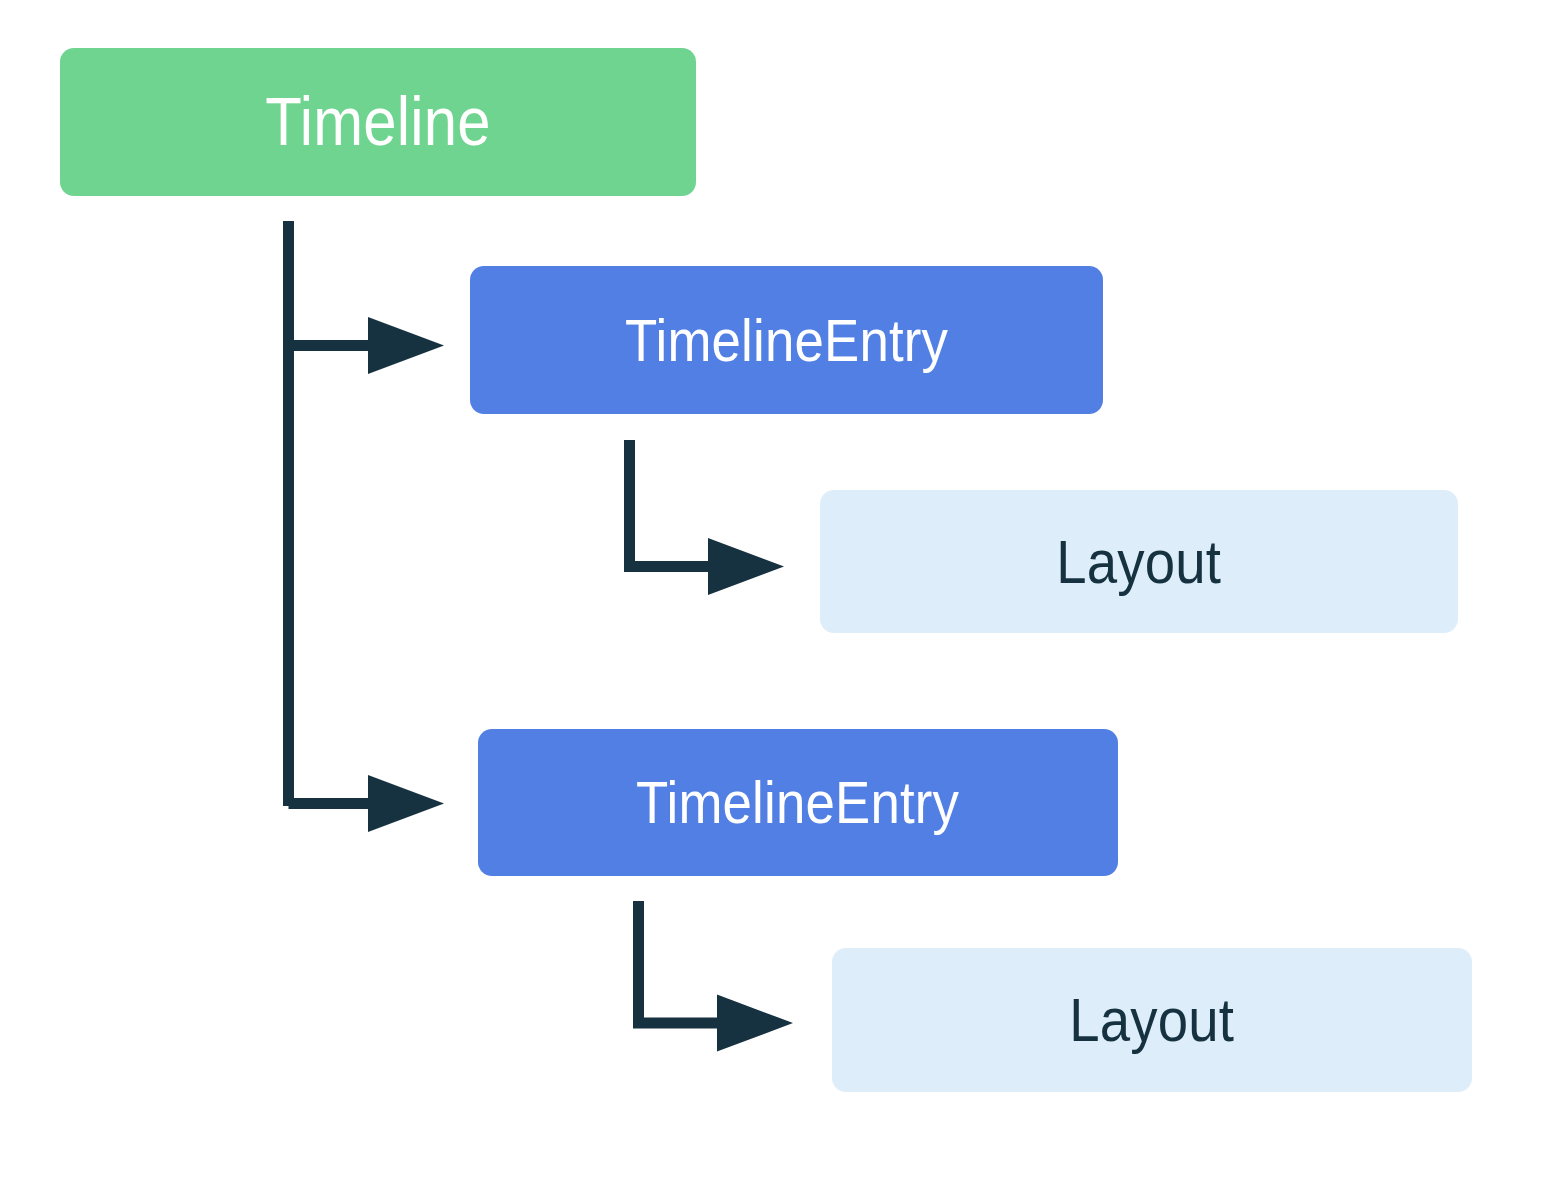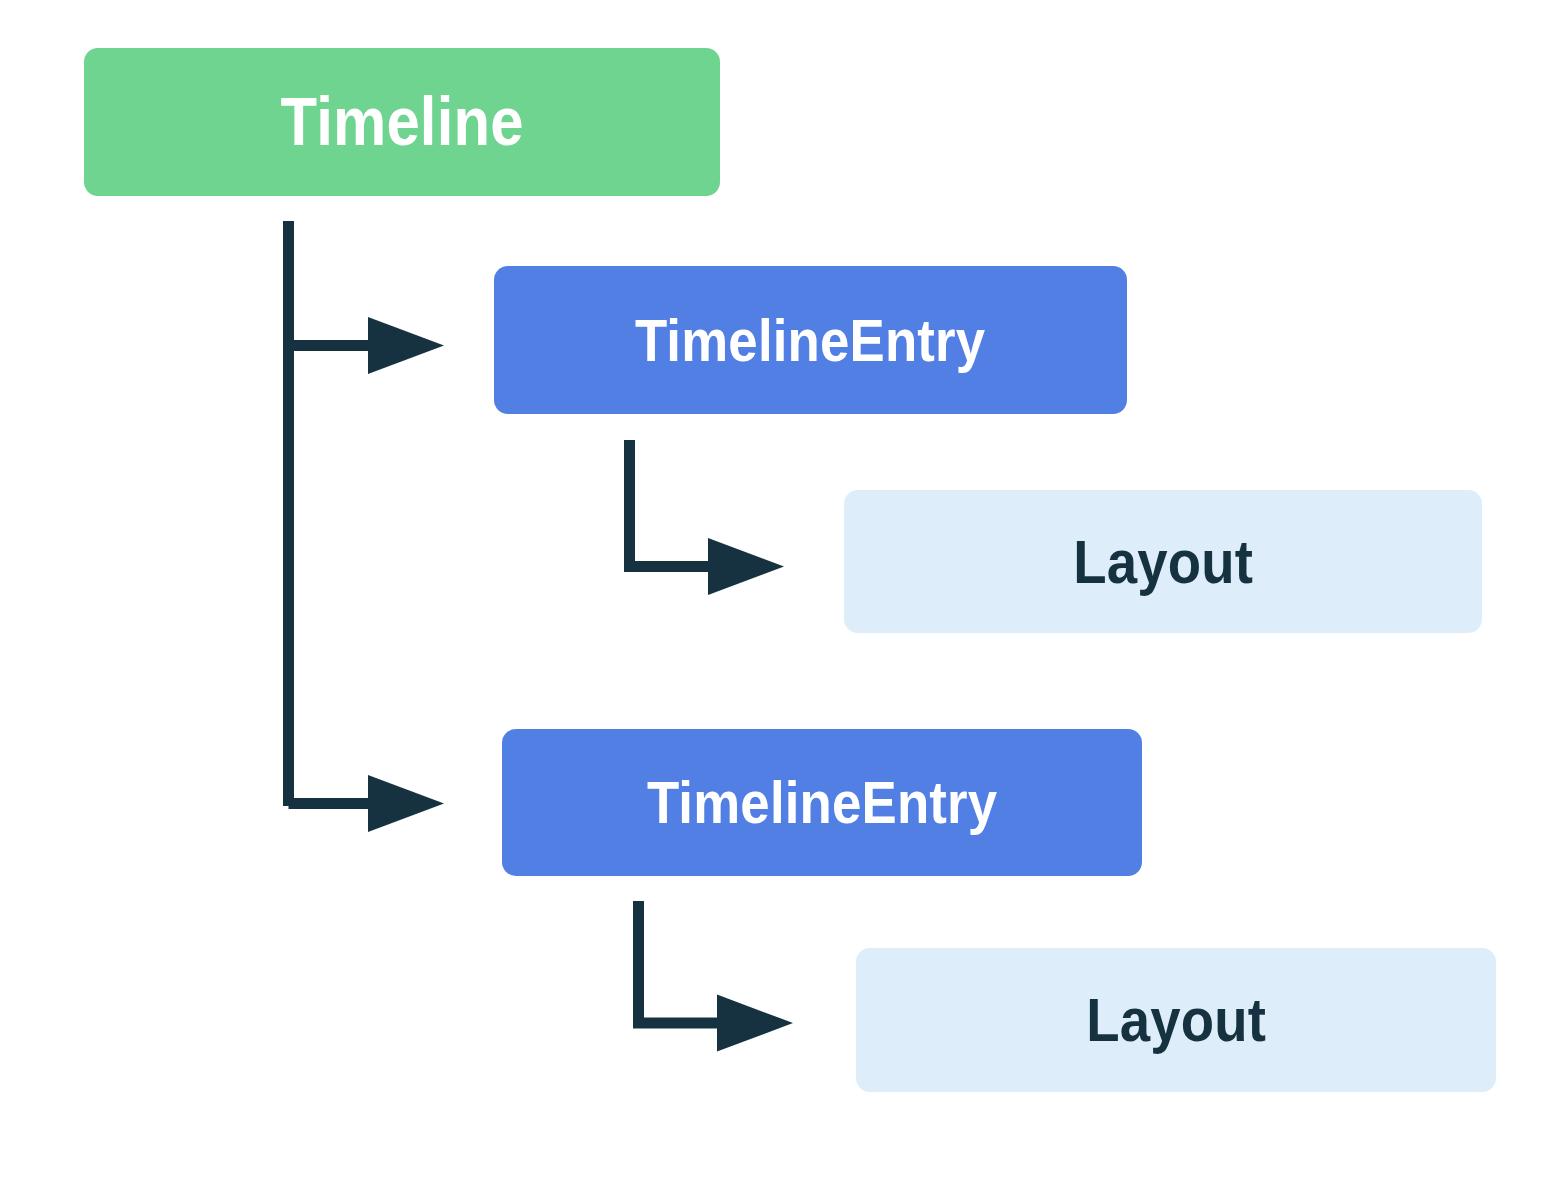--- a/index.html
+++ b/index.html
@@ -29,25 +29,24 @@
   .node {
     position: absolute;
     box-sizing: border-box;
     display: flex;
     align-items: center;
     justify-content: center;
     border-radius: 14px;
     text-align: center;
     font-family: "Liberation Sans Narrow", "Liberation Sans", "DejaVu Sans", sans-serif;
     font-stretch: condensed;
-    font-weight: 700;
+    font-weight: 400;
     letter-spacing: 0.2px;
     line-height: 1.05;
     user-select: none;
-    margin-left: 24px;
   }
   .node-label {
     display: block;
     transform: scaleX(0.88);
   }
 
   
   .node--root {
     left: 60px;
     top: 48px;

